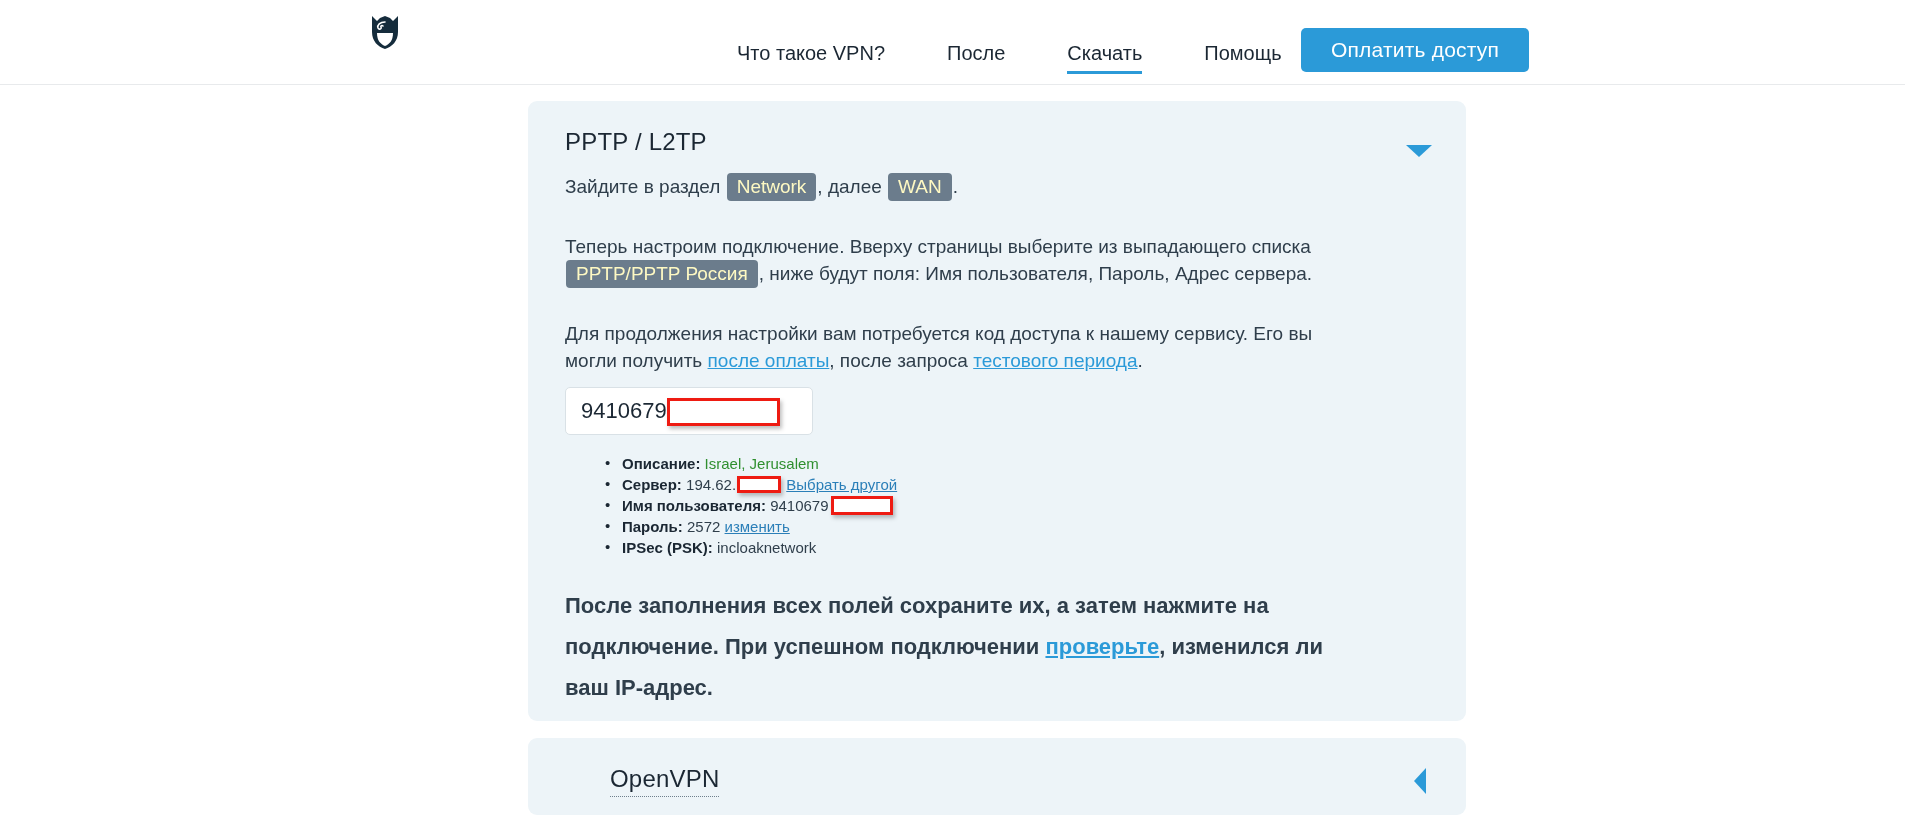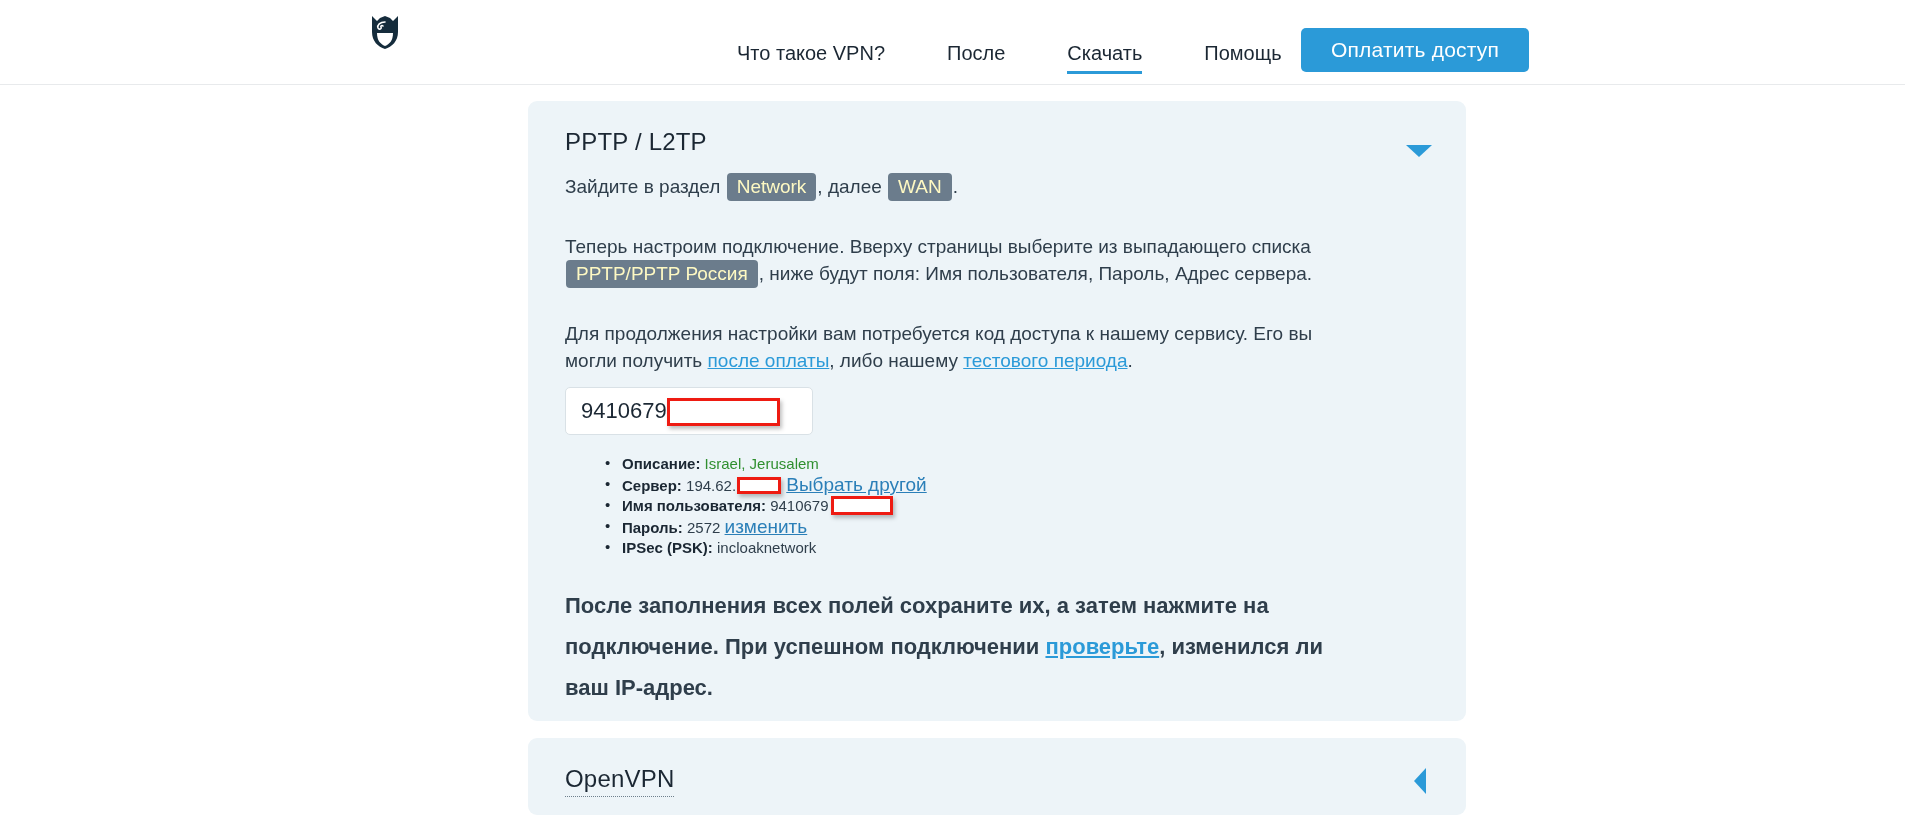--- a/index.html
+++ b/index.html
@@ -116,20 +116,21 @@
     top: 26px;
     font-size: 24px;
     color: #1b2733;
     letter-spacing: 0.2px;
     line-height: 30px;
   }
   .panel-title.dotted {
     border-bottom: 1px dotted #6e7f8c;
     padding-bottom: 2px;
     cursor: pointer;
+    margin-left: 45px;
   }
 
   .toggle-arrow {
     position: absolute;
     right: 34px;
     width: 0; height: 0;
     cursor: pointer;
   }
   .toggle-arrow.down {
     top: 44px;
@@ -251,21 +252,21 @@
     top: -1px;
     color: #1b2733;
     font-size: 15px;
   }
   .details b { font-weight: 700; }
   .val-green { color: #2f8f2f; }
   .val-plain { color: #2f3e4b; }
   .small-link {
     color: #2b7fb8;
     text-decoration: underline;
-    font-size: 19px;
+    font-size: 15px;
     cursor: pointer;
   }
   .redact-server {
     display: inline-block;
     width: 44px;
     height: 17px;
     vertical-align: -3px;
     margin: 0 1px;
   }
   .redact-user {
@@ -324,21 +325,21 @@
         <span class="badge">WAN</span><span>.</span>
       </p>
 
       <p class="para">
         <span>Теперь настроим подключение. Вверху страницы выберите из выпадающего списка</span>
         <span class="badge">PPTP/PPTP Россия</span><span>, ниже будут поля: Имя пользователя, Пароль, Адрес сервера.</span>
       </p>
 
       <p class="para tight">
         <span>Для продолжения настройки вам потребуется код доступа к нашему сервису. Его вы могли получить</span>
-        <a class="link" href="#">после оплаты</a><span>, либо нашему</span>
+        <a class="link" href="#">после оплаты</a><span>, после запроса</span>
         <a class="link" href="#">тестового периода</a><span>.</span>
       </p>
     </div>
 
     <div class="form-row">
       <div class="code-input">
         <span>9410679</span>
         <span class="redact redact-input"></span>
       </div>
     </div>

